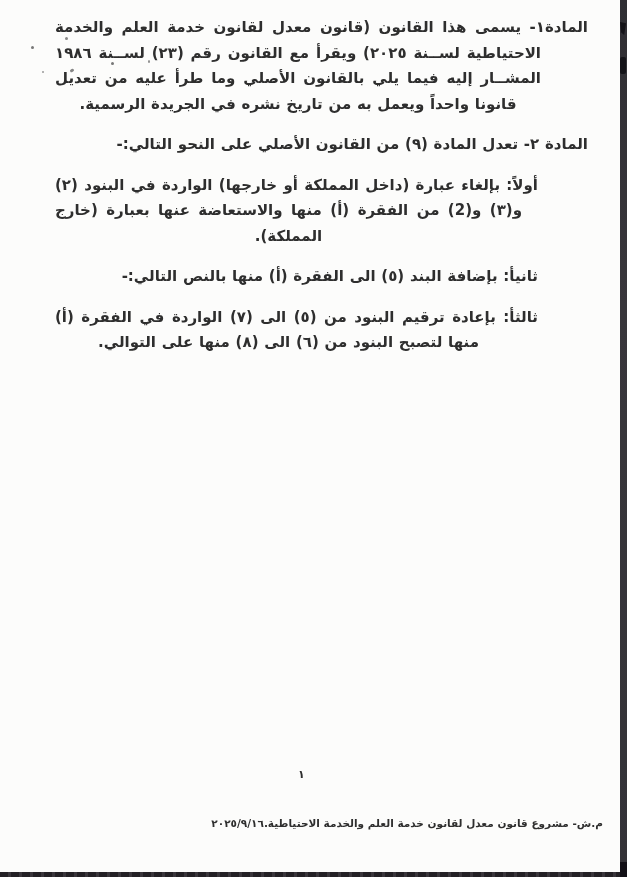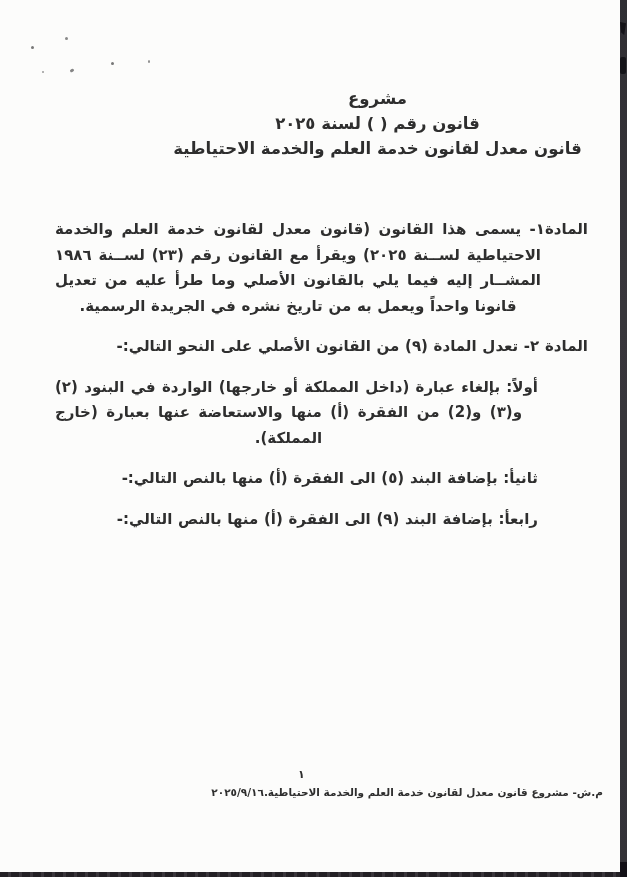--- a/index.html
+++ b/index.html
@@ -25,21 +25,21 @@
     margin:15px 0 6px 0;
     text-align:justify; text-align-last:center;
     word-spacing:0.5px;
   }
   .hang  { padding-right:47px; text-indent:-47px; }
   .head  { text-align:left; text-align-last:right; margin-bottom:8px; }
   .sect  { padding-right:66px; text-indent:-16px; }
   .shead { padding-right:50px; text-align:left; text-align-last:right; margin-bottom:8px; }
 
   .pageno { position:absolute; top:768px; left:298px; font-size:11px; }
-  .footer { position:absolute; top:786px; right:24px; font-size:10.5px; letter-spacing:0; }
+  .footer { position:absolute; top:817px; right:24px; font-size:10.5px; letter-spacing:0; }
 
   
   .edge-right {
     position:absolute; top:0; right:0; width:7px; height:877px;
     background:linear-gradient(180deg,#2f2e33 0%, var(--scan-edge,#38363b) 35%, #333237 100%);
   }
   .edge-mark { position:absolute; right:1px; background:#141318; display:block; }
   .edge-mark.m1 { top:22px;  width:6px; height:13px; clip-path:polygon(0 0,100% 10%,70% 100%,20% 80%); }
   .edge-mark.m2 { top:57px;  width:6px; height:17px; border-radius:2px; }
   .edge-bottom {
@@ -63,37 +63,32 @@
 
   <i class="sp s1"></i>
   <i class="sp s2"></i>
   <i class="sp s3"></i>
   <i class="sp s4"></i>
   <i class="sp s5"></i>
   <i class="sp s6"></i>
 
   <div class="content">
 
-    <div class="title">
-      <div class="t-line">مشروع</div>
-      <div class="t-line">قانون رقم ( ) لسنة ٢٠٢٥</div>
-      <div class="t-line">قانون معدل لقانون خدمة العلم والخدمة الاحتياطية</div>
-    </div>
 
     <p class="para hang">المادة١- يسمى هذا القانون (قانون معدل لقانون خدمة العلم والخدمة الاحتياطية لســنة ٢٠٢٥) ويقرأ مع القانون رقم (٢٣) لســنة ١٩٨٦ المشــار إليه فيما يلي بالقانون الأصلي وما طرأ عليه من تعديل قانونا واحداً ويعمل به من تاريخ نشره في الجريدة الرسمية.</p>
 
     <p class="para head">المادة ٢- تعدل المادة (٩) من القانون الأصلي على النحو التالي:-</p>
 
     <p class="para sect">أولاً: بإلغاء عبارة (داخل المملكة أو خارجها) الواردة في البنود (٢) و(٣) و(2) من الفقرة (أ) منها والاستعاضة عنها بعبارة (خارج المملكة).</p>
 
     <p class="para shead">ثانيأ: بإضافة البند (٥) الى الفقرة (أ) منها بالنص التالي:-</p>
 
 
+    <p class="para sect">ثالثأ: بإعادة ترقيم البنود من (٥) الى (٧) الواردة في الفقرة (أ) منها لتصبح البنود من (٦) الى (٨) منها على التوالي.</p>
 
-    <p class="para shead">رابعأ: بإضافة البند (٩) الى الفقرة (أ) منها بالنص التالي:-</p>
 
   </div>
 
   <div class="pageno">١</div>
 
   <div class="footer">م.ش- مشروع قانون معدل لقانون خدمة العلم والخدمة الاحتياطية.٢٠٢٥/٩/١٦</div>
 
   <div class="edge-right">
     <span class="edge-mark m1"></span>
     <span class="edge-mark m2"></span>

